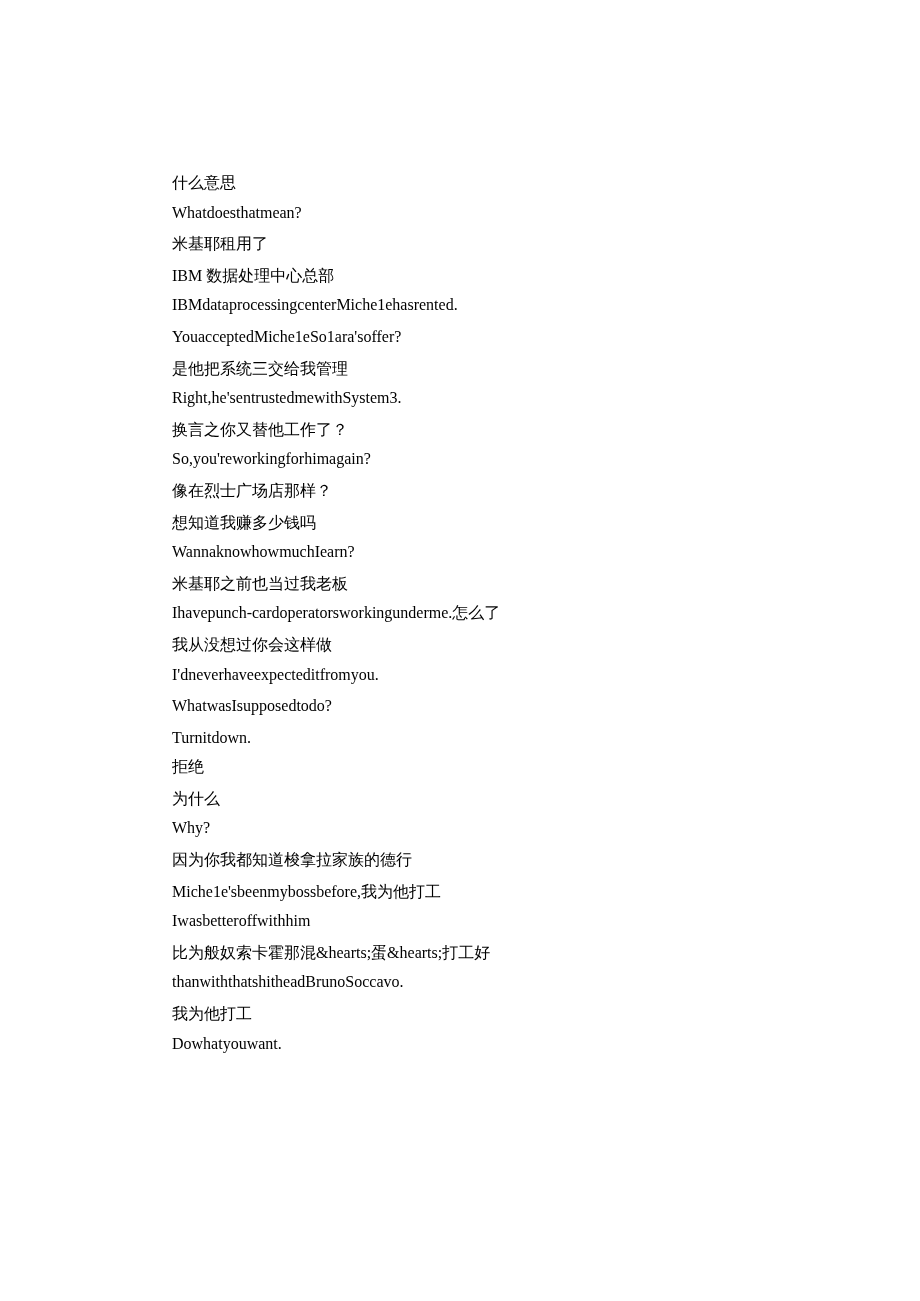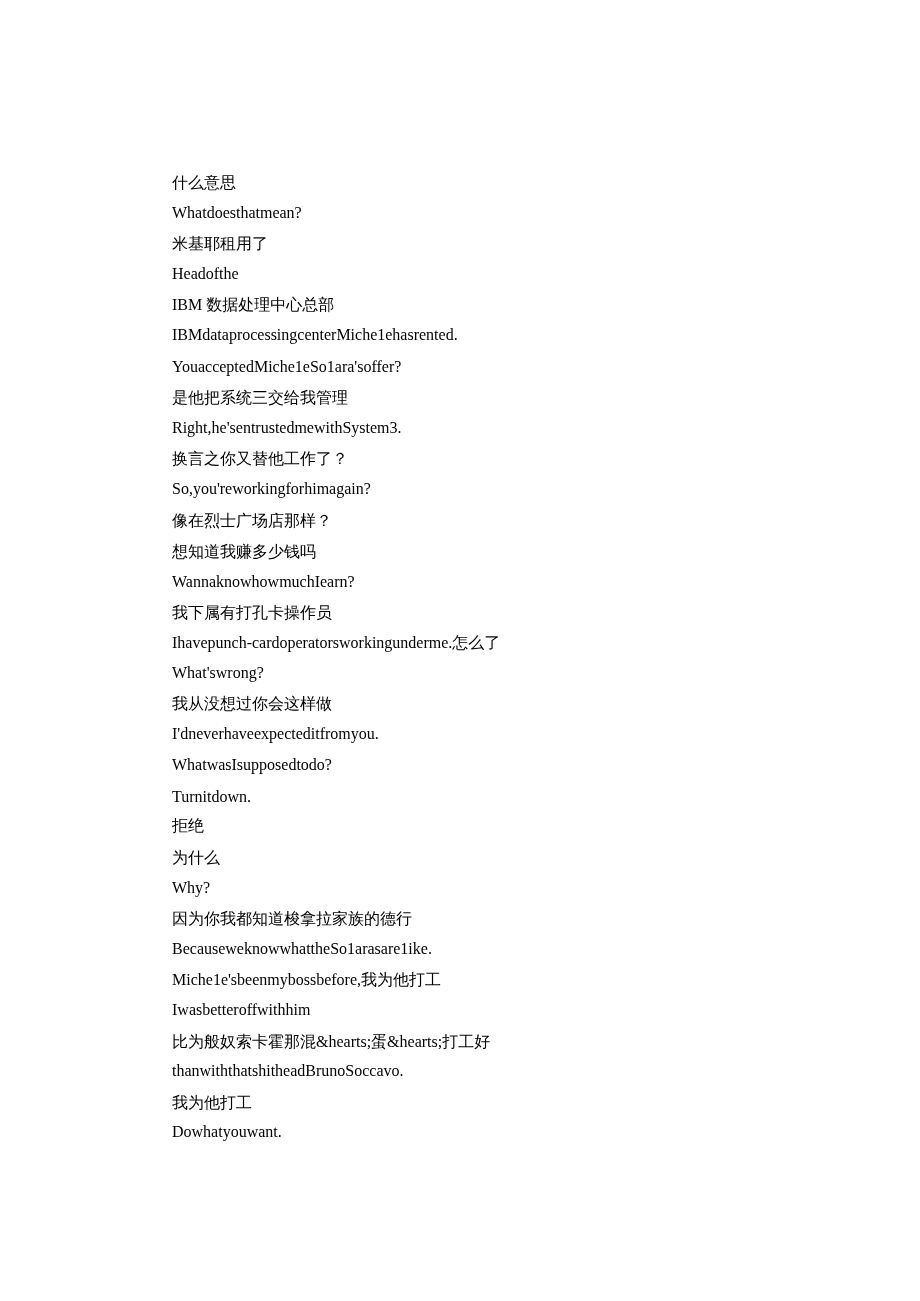--- a/index.html
+++ b/index.html
@@ -26,21 +26,20 @@
 </head>
 <body>
 
 <div id="content">
     <div class="block">
       <span class="line">什么意思</span>
       <span class="line">Whatdoesthatmean?</span>
     </div>
     <div class="block">
       <span class="line">米基耶租用了</span>
-      <span class="line">Headofthe</span>
     </div>
     <div class="block">
       <span class="line">IBM 数据处理中心总部</span>
       <span class="line">IBMdataprocessingcenterMiche1ehasrented.</span>
     </div>
     <div class="block">
       <span class="line">YouacceptedMiche1eSo1ara'soffer?</span>
     </div>
     <div class="block">
       <span class="line">是他把系统三交给我管理</span>
@@ -51,42 +50,40 @@
       <span class="line">So,you'reworkingforhimagain?</span>
     </div>
     <div class="block">
       <span class="line">像在烈士广场店那样？</span>
     </div>
     <div class="block">
       <span class="line">想知道我赚多少钱吗</span>
       <span class="line">WannaknowhowmuchIearn?</span>
     </div>
     <div class="block">
-      <span class="line">我下属有打孔卡操作员</span>
+      <span class="line">米基耶之前也当过我老板</span>
       <span class="line">Ihavepunch-cardoperatorsworkingunderme.怎么了</span>
-      <span class="line">What'swrong?</span>
     </div>
     <div class="block">
       <span class="line">我从没想过你会这样做</span>
       <span class="line">I'dneverhaveexpecteditfromyou.</span>
     </div>
     <div class="block">
       <span class="line">WhatwasIsupposedtodo?</span>
     </div>
     <div class="block">
       <span class="line">Turnitdown.</span>
       <span class="line">拒绝</span>
     </div>
     <div class="block">
       <span class="line">为什么</span>
       <span class="line">Why?</span>
     </div>
     <div class="block">
       <span class="line">因为你我都知道梭拿拉家族的德行</span>
-      <span class="line">BecauseweknowwhattheSo1arasare1ike.</span>
     </div>
     <div class="block">
       <span class="line">Miche1e'sbeenmybossbefore,我为他打工</span>
       <span class="line">Iwasbetteroffwithhim</span>
     </div>
     <div class="block">
       <span class="line">比为般奴索卡霍那混&amp;hearts;蛋&amp;hearts;打工好</span>
       <span class="line">thanwiththatshitheadBrunoSoccavo.</span>
     </div>
     <div class="block">

